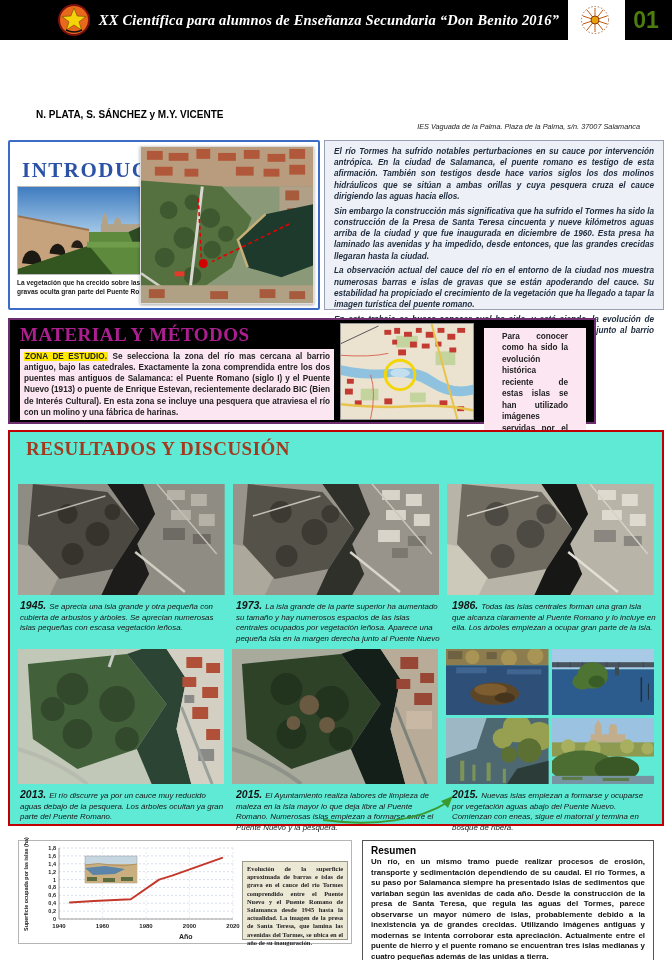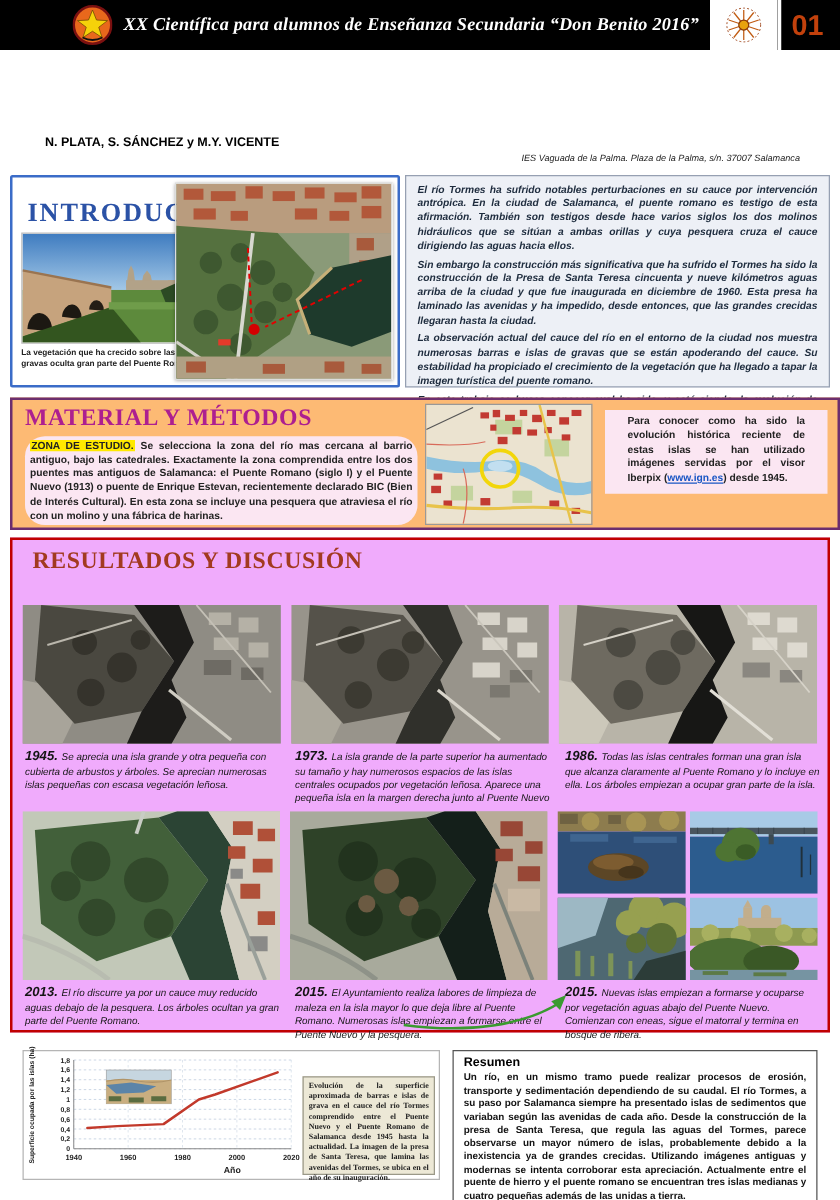--- a/index.html
+++ b/index.html
@@ -2,46 +2,46 @@
 <html><head>
 <meta charset="utf-8">
 <style>
   html,body{margin:0;padding:0;background:#888;}
   .poster{position:relative;width:672px;height:960px;background:#fff;font-family:"Liberation Sans",sans-serif;overflow:hidden;margin:0 auto;}
   
   .header{position:absolute;top:0;left:0;right:0;height:40px;background:#000;display:flex;align-items:center;}
   .hdr-logo{width:32px;height:32px;margin-left:58px;flex:0 0 auto;}
   .event-title{flex:1;text-align:center;color:#fff;font-family:"Liberation Serif",serif;font-style:italic;font-weight:bold;font-size:14.5px;letter-spacing:.2px;}
   .badge-white{width:54px;height:40px;background:#fff;display:flex;align-items:center;justify-content:center;flex:0 0 auto;}
-  .badge-num{width:42px;height:40px;background:#000;color:#c2410c;font-weight:bold;font-size:23px;display:flex;align-items:center;justify-content:center;flex:0 0 auto;border-left:3px solid #fff;margin-right:5px;}
+  .badge-num{width:42px;height:40px;background:#000;color:#4d7c0f;font-weight:bold;font-size:23px;display:flex;align-items:center;justify-content:center;flex:0 0 auto;border-left:3px solid #fff;margin-right:5px;}
   
   .main-title{position:absolute;top:47px;left:0;right:0;text-align:center;font-weight:bold;font-size:29px;line-height:35px;color:#000;letter-spacing:.5px;}
   .byline{position:absolute;top:109px;left:36px;font-weight:bold;font-size:10px;color:#000;}
   .affil{position:absolute;top:122px;right:32px;font-style:italic;font-size:7.3px;color:#222;}
   
   .intro-box{position:absolute;left:8px;top:140px;width:312px;height:170px;border:2px solid #3b6cc8;border-radius:2px;box-sizing:border-box;background:#fff;}
   .intro-heading{position:absolute;left:12px;top:16px;font-family:"Liberation Serif",serif;font-weight:bold;font-size:21px;color:#2b52a6;letter-spacing:1.5px;}
   .photo-bridge{position:absolute;left:7px;top:44px;width:148px;height:89px;border:1px solid #bbb;box-sizing:border-box;}
   .intro-caption{position:absolute;left:7px;top:137px;width:152px;font-size:6.6px;font-weight:bold;color:#222;line-height:1.35;}
   .photo-aerial-intro{position:absolute;right:4px;top:4px;width:174px;height:158px;border:1px solid #ddd;box-sizing:border-box;box-shadow:0 1px 3px rgba(0,0,0,.35);}
   .intro-text-box{position:absolute;left:324px;top:140px;width:340px;height:170px;border:1px solid #96a0b2;background:#edf0f6;box-sizing:border-box;padding:5px 9px;font-style:italic;}
   .jtext{font-size:8.2px;font-weight:600;color:#1d2b3d;line-height:1.37;text-align:justify;margin:0 0 3.5px 0;}
   
-  .methods-box{position:absolute;left:8px;top:318px;width:664px;height:106px;border:2px solid #6c2e6e;box-sizing:border-box;display:flex;background:#fdba74;justify-content:flex-end;}
+  .methods-box{position:absolute;left:8px;top:318px;width:588px;height:106px;border:2px solid #6c2e6e;box-sizing:border-box;display:flex;background:#000000;justify-content:flex-end;}
   .methods-left{width:330px;padding:2px 6px 2px 10px;box-sizing:border-box;}
   .methods-heading{font-family:"Liberation Serif",serif;font-weight:bold;font-size:19px;color:#ad1f90;letter-spacing:.5px;margin:2px 0 3px 0;}
-  .zone-text{background:#fbe6f2;font-size:8.2px;font-weight:600;color:#222;line-height:1.36;text-align:justify;padding:2px 4px;border-radius:16px;}
+  .zone-text{background:#fbe6f2;font-size:8.2px;font-weight:600;color:#222;line-height:1.36;text-align:justify;padding:2px 4px;}
   .hl{background:#ffe900;padding:0 1px;font-weight:bold;}
   .map-photo{width:134px;height:97px;margin-top:3px;border:1px solid #999;box-sizing:border-box;flex:0 0 auto;}
   .methods-right{flex:1;padding:8px 8px 4px 10px;box-sizing:border-box;}
   .methods-right .pinkblock{background:#fbe6f2;padding:3px 18px;}
   .methods-right p{font-size:8.2px;font-weight:600;color:#222;line-height:1.4;text-align:justify;margin:0 0 4px 0;}
   .link{color:#1a56c4;text-decoration:underline;cursor:pointer;}
   
-  .results-box{position:absolute;left:8px;top:430px;width:656px;height:396px;border:2px solid #c00000;box-sizing:border-box;padding:4px 8px;background:#f0abfc;}
+  .results-box{position:absolute;left:8px;top:430px;width:656px;height:396px;border:2px solid #c00000;box-sizing:border-box;padding:4px 8px;background:#5eead4;}
   .results-heading{font-family:"Liberation Serif",serif;font-weight:bold;font-size:19px;color:#a23a20;letter-spacing:.5px;margin:2px 0 24px 8px;}
   .prow{display:flex;gap:8px;}
   .photo1{width:208px;height:111px;}
   .photo2{width:208px;height:135px;}
   .caprow{display:flex;gap:8px;align-items:center;}
   .cap{width:208px;flex:0 0 auto;font-style:italic;font-size:7.9px;color:#151515;line-height:1.32;padding:4px 2px 0 2px;box-sizing:border-box;min-height:54px;}
   .cap b{font-size:10.5px;margin-right:3px;}
   .grid4{width:208px;height:135px;display:grid;grid-template-columns:1fr 1fr;grid-template-rows:1fr 1fr;gap:3px;flex:0 0 auto;}
   .grid4 svg{width:100%;height:100%;display:block;}
   

